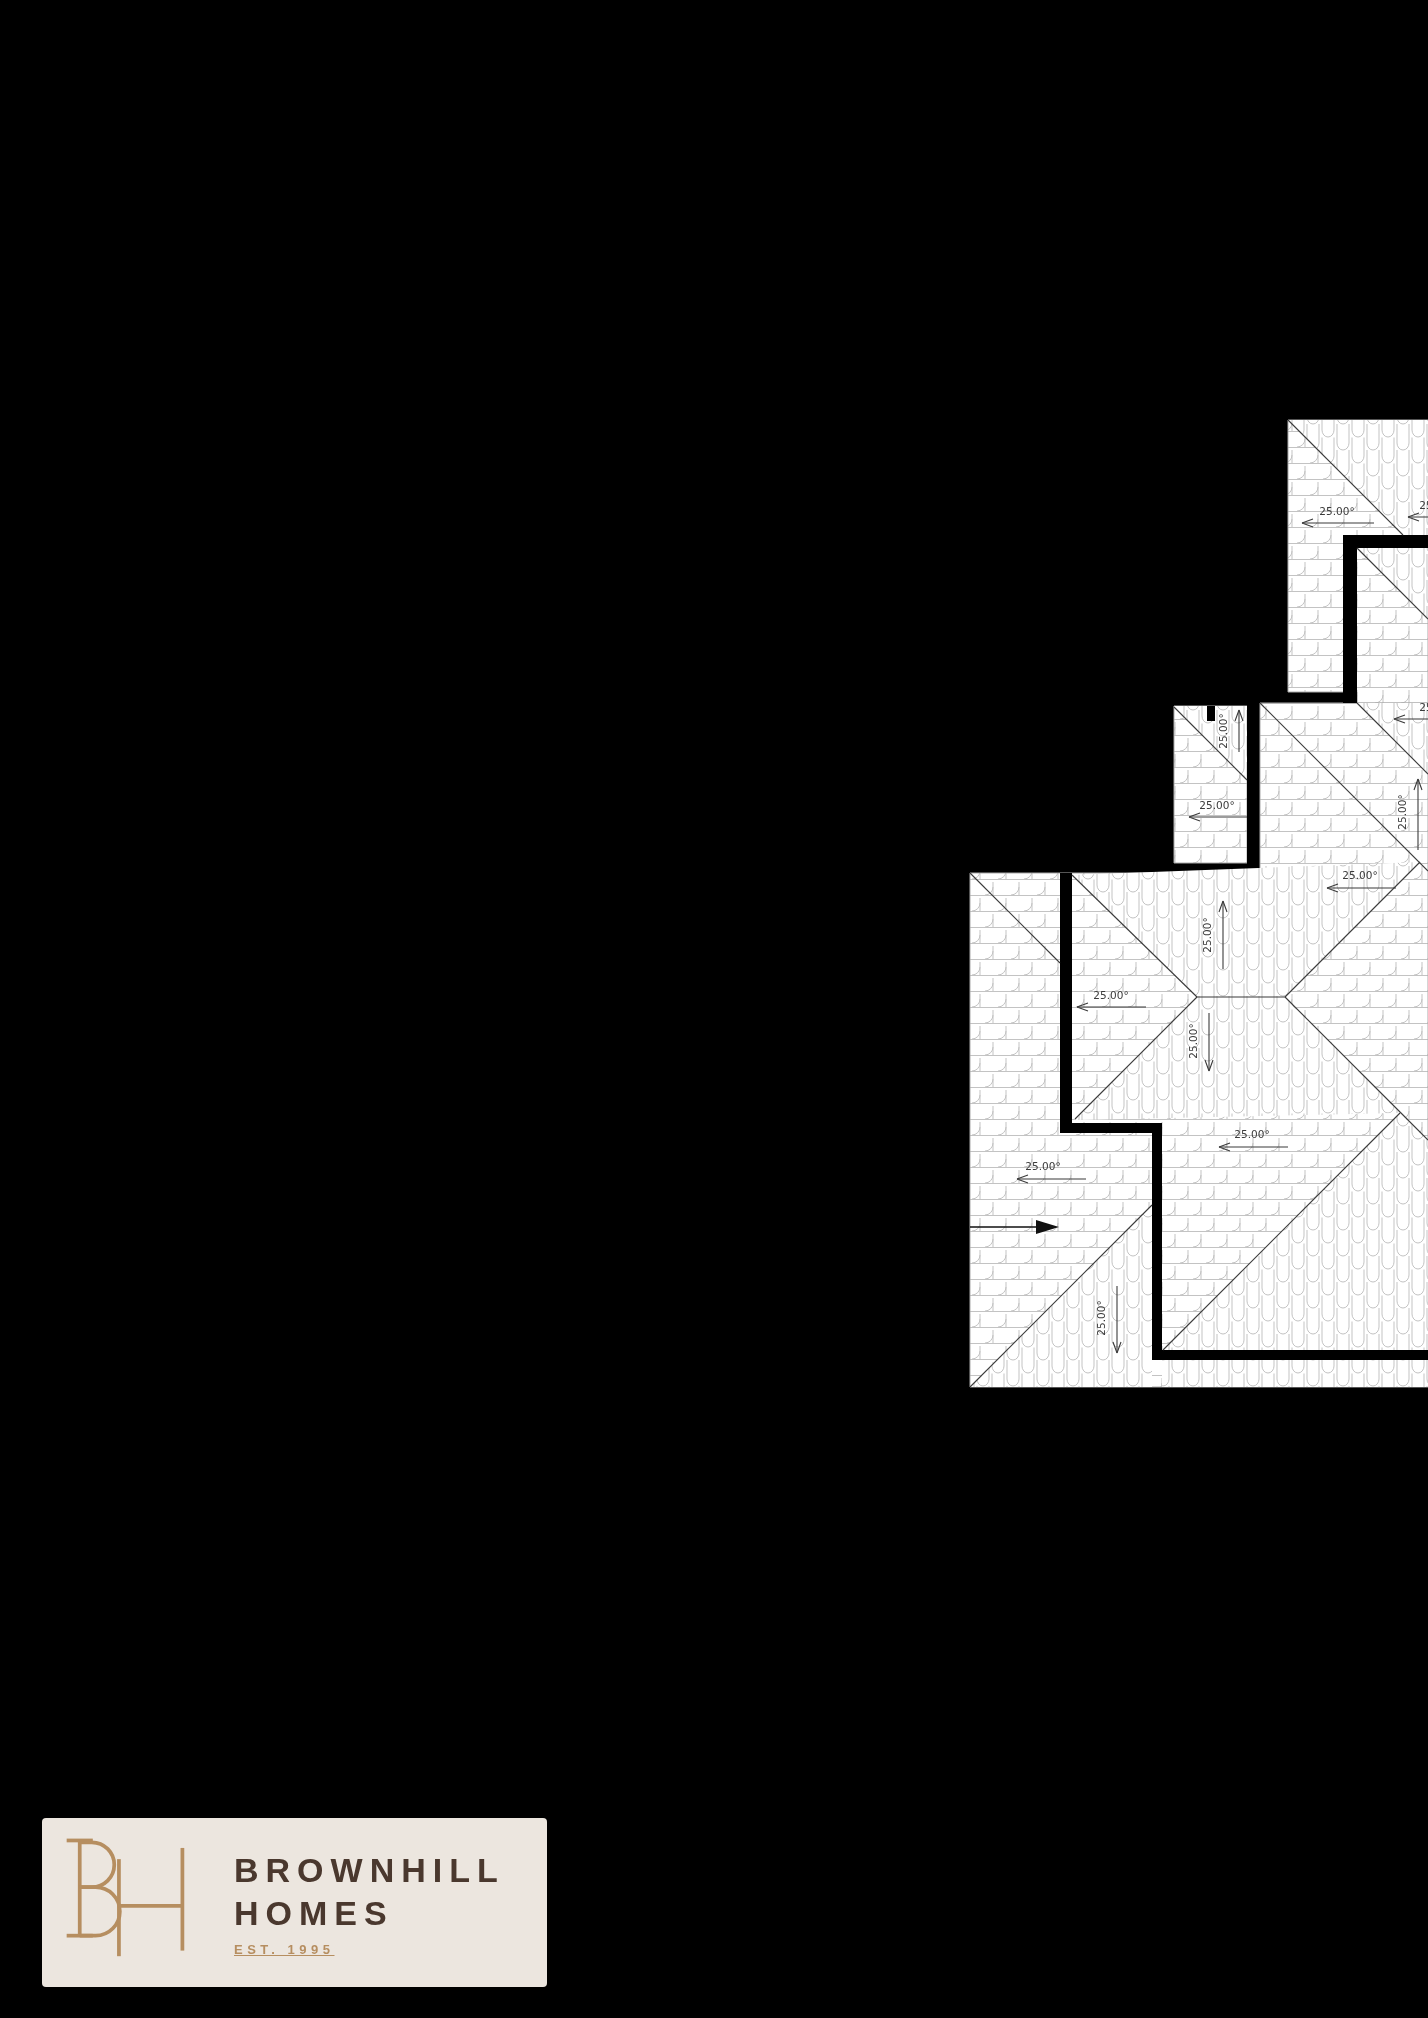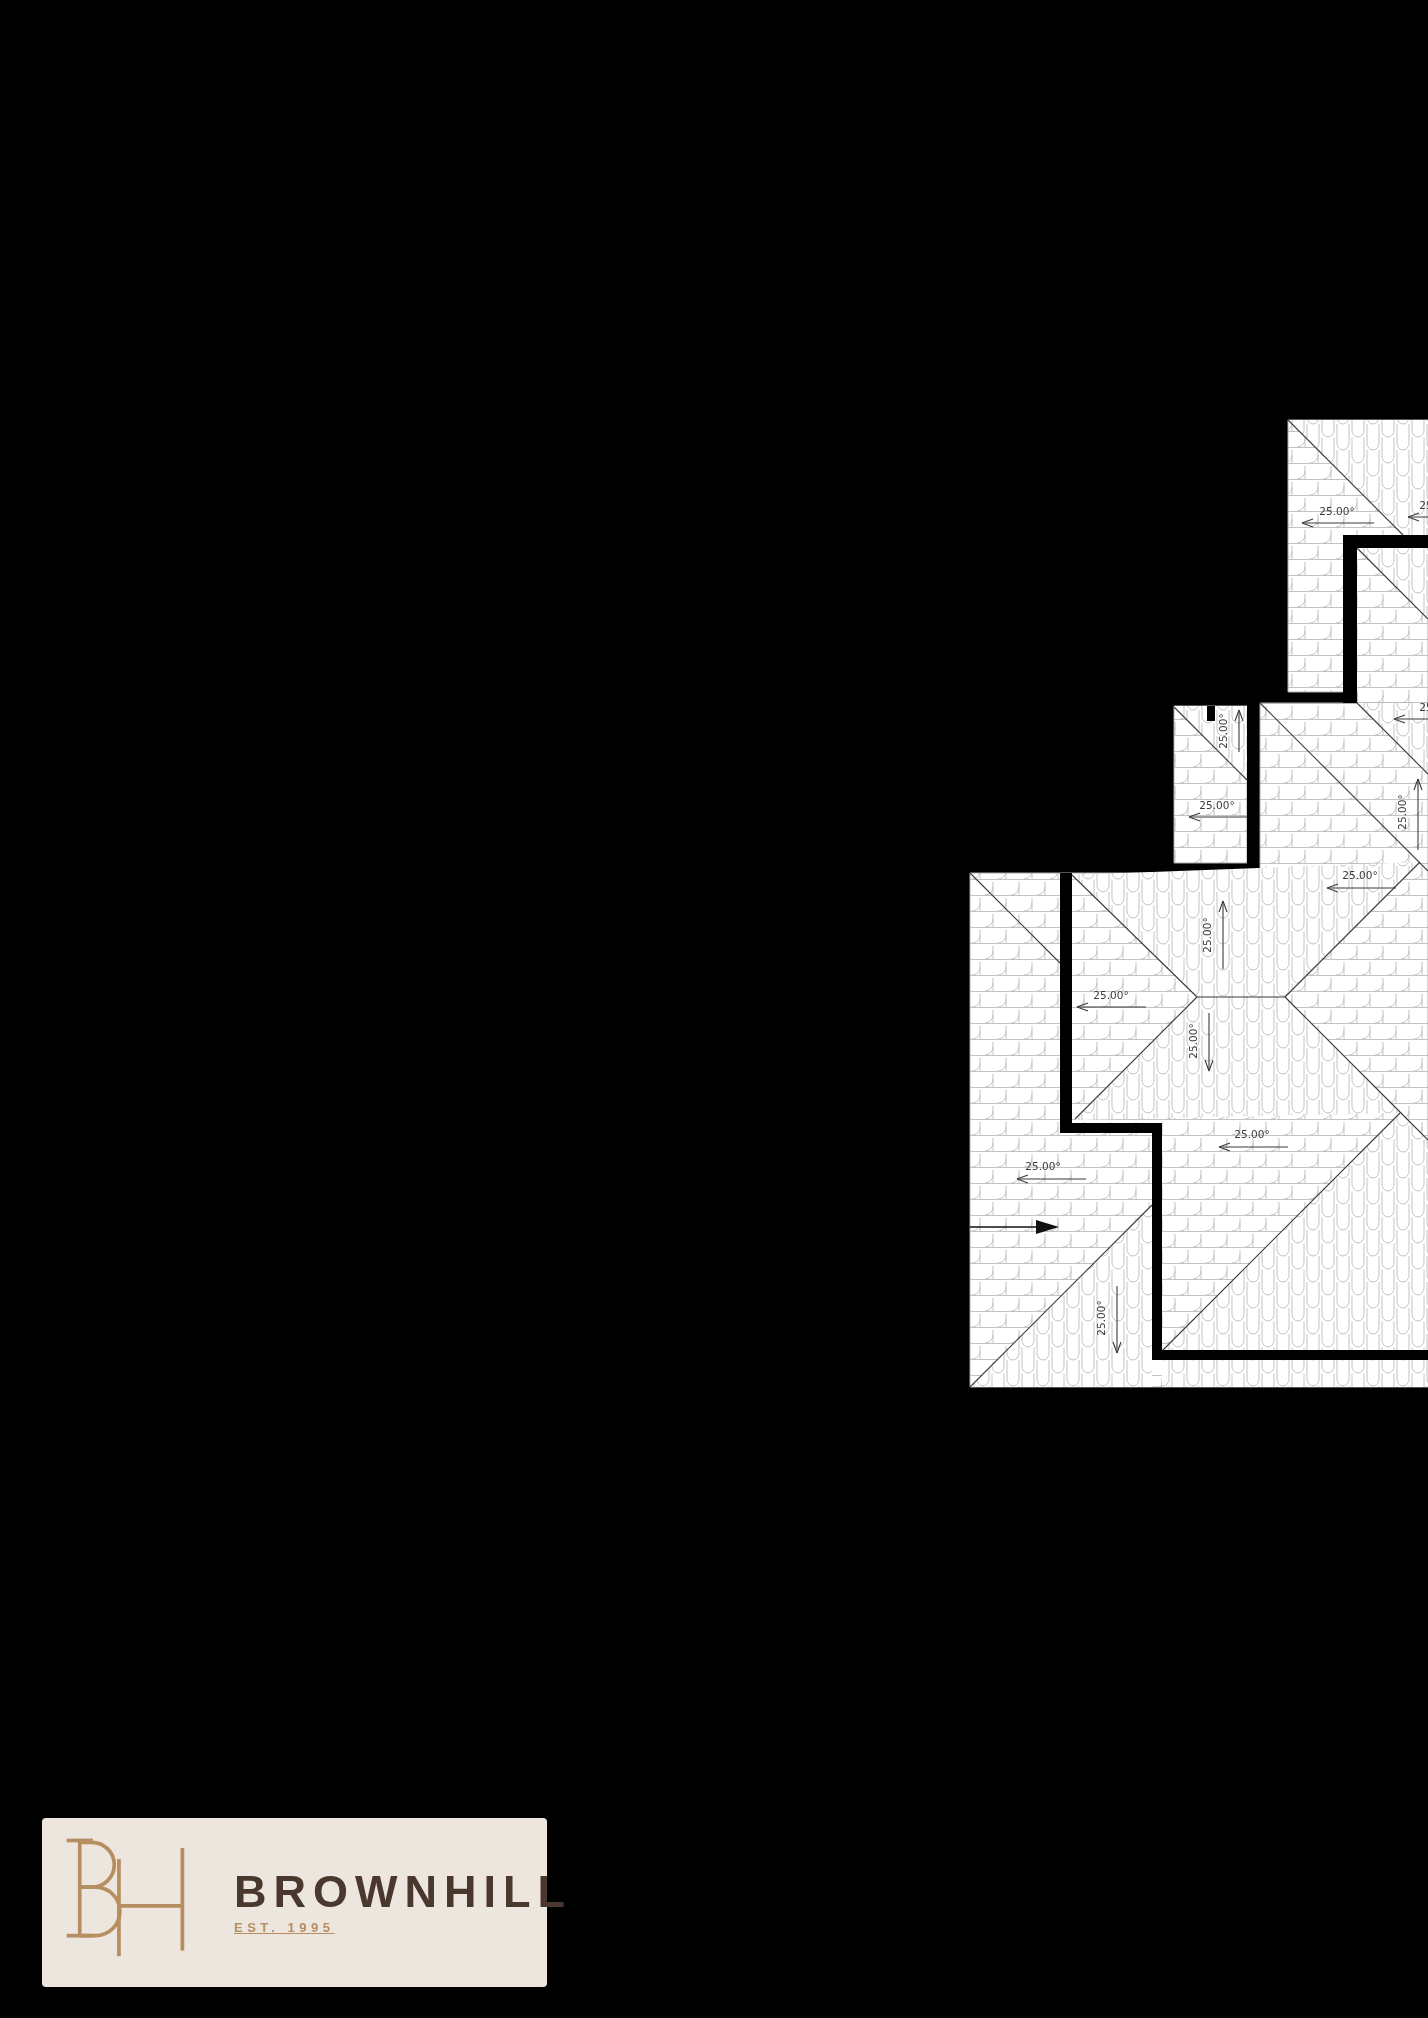--- a/index.html
+++ b/index.html
@@ -4,21 +4,21 @@
 <style>
   html,body{margin:0;padding:0;background:#000;}
   #stage{position:relative;width:1428px;height:2018px;background:var(--page-bg,#000);overflow:hidden;
          font-family:"Liberation Sans", sans-serif;}
   #plan-svg{position:absolute;left:0;top:0;}
   .pitchText{font-family:"DejaVu Sans", sans-serif;font-size:10.5px;fill:var(--draw,#3b3b3b);}
   .logo-card{position:absolute;left:42px;top:1818px;width:505px;height:169px;
              background:var(--logo-bg,#ECE6DF);border-radius:4px;display:flex;align-items:center;}
   .monogram{width:152px;height:140px;margin-left:14px;flex:0 0 auto;}
   .logo-text{margin-left:26px;display:flex;flex-direction:column;}
-  .brand1,.brand2{font-weight:bold;font-size:45px;letter-spacing:7px;line-height:43px;
+  .brand1,.brand2{font-weight:bold;font-size:34px;letter-spacing:7px;line-height:43px;
                   color:var(--brown,#4A382E);white-space:nowrap;}
   .est{font-weight:bold;font-size:13px;letter-spacing:4.5px;color:var(--gold,#B68E60);
        margin-top:7px;white-space:nowrap;text-decoration:underline;}
 </style>
 </head>
 <body>
 
 <div id="stage">
 
   <svg id="plan-svg" width="1428" height="2018" viewBox="0 0 1428 2018">
@@ -182,17 +182,18 @@
         <path d="M10,110 H38"></path>
         <path d="M24,10 h13 a24,24 0 0 1 0,48 h-13"></path>
         <path d="M24,58 h17 a26,26 0 0 1 0,52 h-17"></path>
         <path d="M66,28 V132"></path>
         <path d="M134,16 V126"></path>
         <path d="M66,78 H134"></path>
       </g>
     </svg>
     <div class="logo-text">
       <div class="brand1">BROWNHILL</div>
+      <div class="brand2">HOMES</div>
       <div class="est">EST. 1995</div>
     </div>
   </div>
 
 </div>
 
 </body></html>

